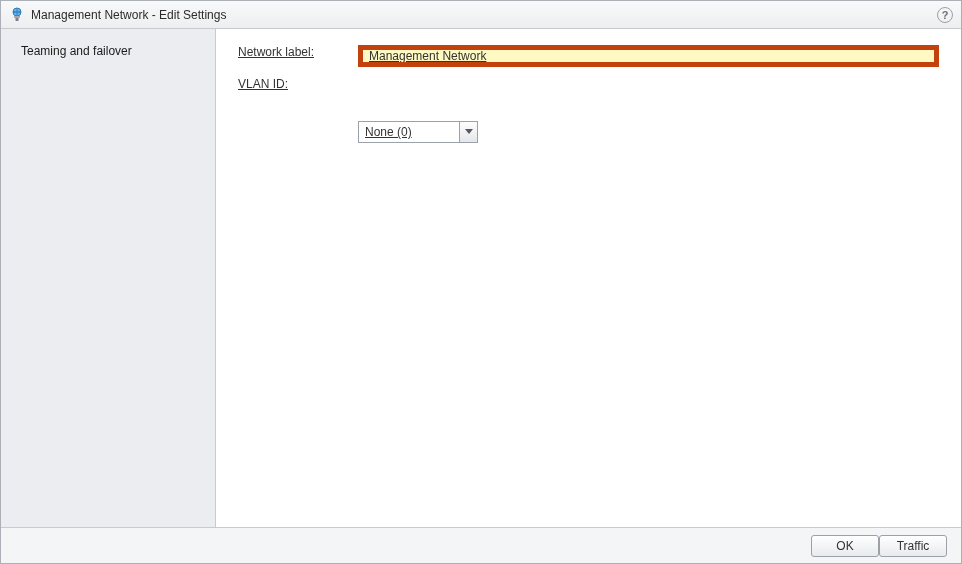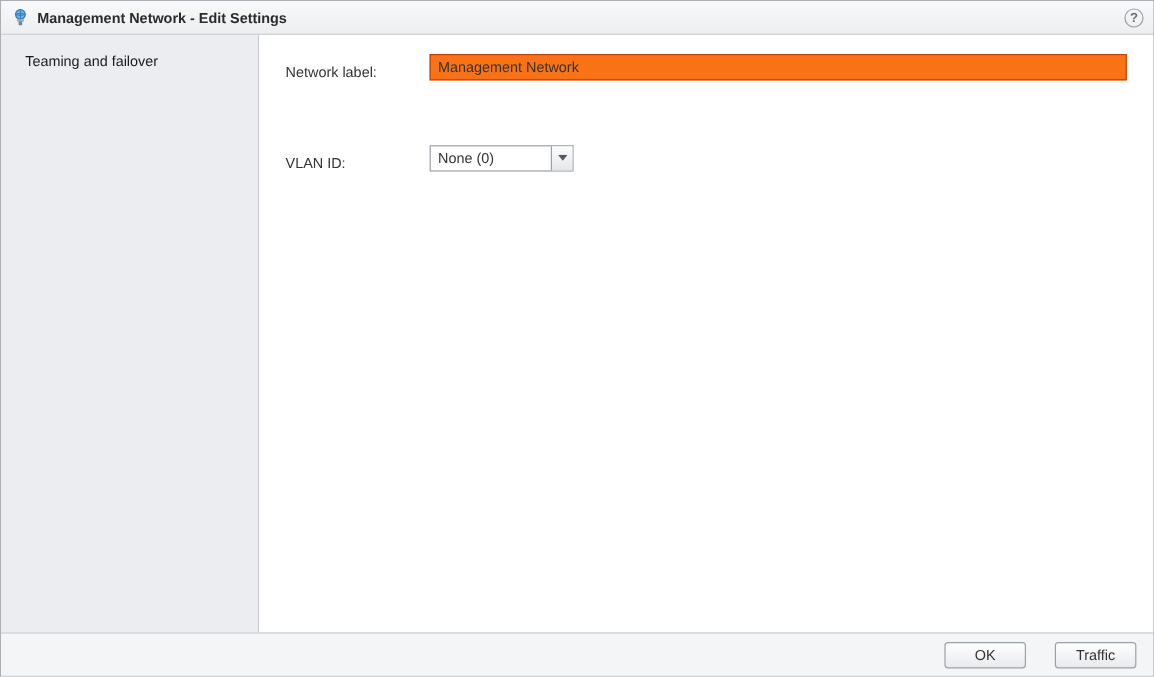--- a/index.html
+++ b/index.html
@@ -27,21 +27,21 @@
     align-items: center;
     padding: 0 8px;
     position: relative;
   }
   .titlebar .icon {
     width: 16px; height: 16px;
     margin-right: 6px;
     display: flex; align-items: center; justify-content: center;
   }
   .titlebar .title {
-    font-weight: bold;
+    font-weight: normal;
     color: #2b2b2b;
   }
   .titlebar .spacer { flex: 1; }
   .help-icon {
     width: 16px; height: 16px;
     border: 1px solid #9aa1a8;
     border-radius: 50%;
     display: flex; align-items: center; justify-content: center;
     color: #6a7077;
     font-size: 11px;
@@ -76,32 +76,33 @@
     padding: 0 20px;
     border-radius: 0;
   }
   .content {
     flex: 1;
     background: #ffffff;
     padding: 16px 22px;
   }
   .form-row {
     display: flex;
-    align-items: flex-end;
+    align-items: flex-start;
     margin-bottom: 10px;
+    text-decoration: underline;
   }
   .form-label {
     width: 120px;
     color: #333;
   }
   .text-input {
     flex: 1;
     height: 22px;
-    border: 1px solid #c2410c;
-    background: #f97316;
+    border: 5px solid #c2410c;
+    background: #fef9c3;
     padding: 0 6px;
     font-family: inherit;
     font-size: 12px;
     color: #333;
   }
   .combo {
     display: flex;
     width: 120px;
     height: 22px;
     border: 1px solid #9aa1a8;
@@ -123,21 +124,21 @@
   }
   .combo-button svg { display: block; }
   .footer {
     height: 36px;
     border-top: 1px solid #c7cbcf;
     background: #f4f5f7;
     display: flex;
     align-items: center;
     justify-content: flex-end;
     padding: 0 14px;
-    gap: 24px;
+    gap: 0;
   }
   .btn {
     min-width: 68px;
     height: 22px;
     background: linear-gradient(to bottom, #ffffff, #e8eaed);
     border: 1px solid #9aa1a8;
     border-radius: 3px;
     font-family: inherit;
     font-size: 12px;
     color: #333;

